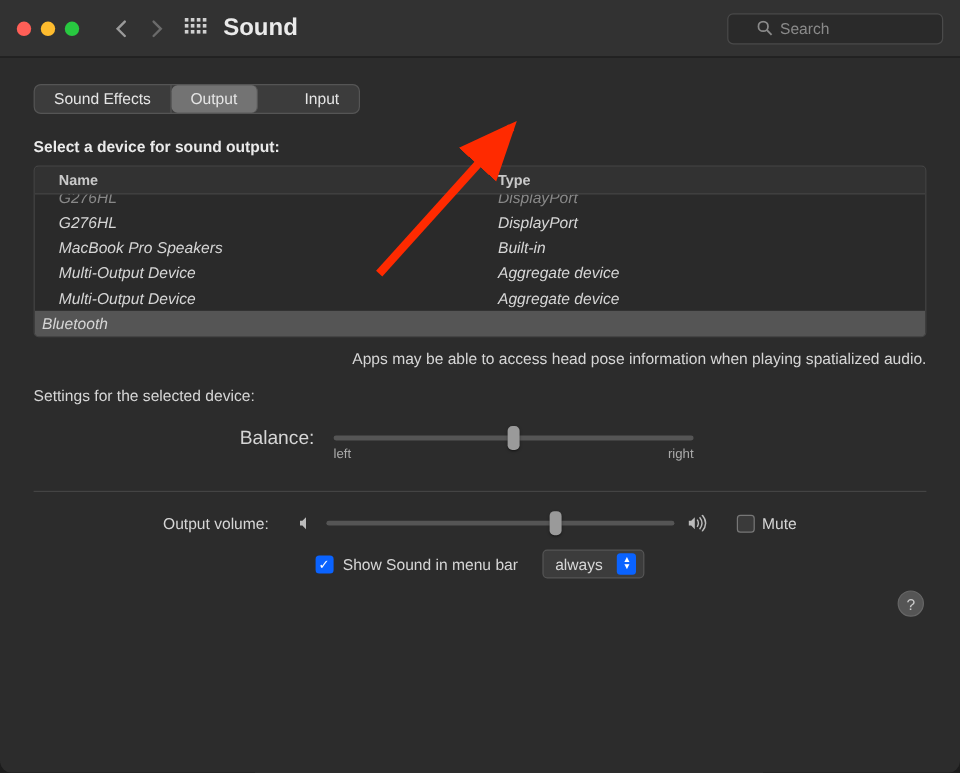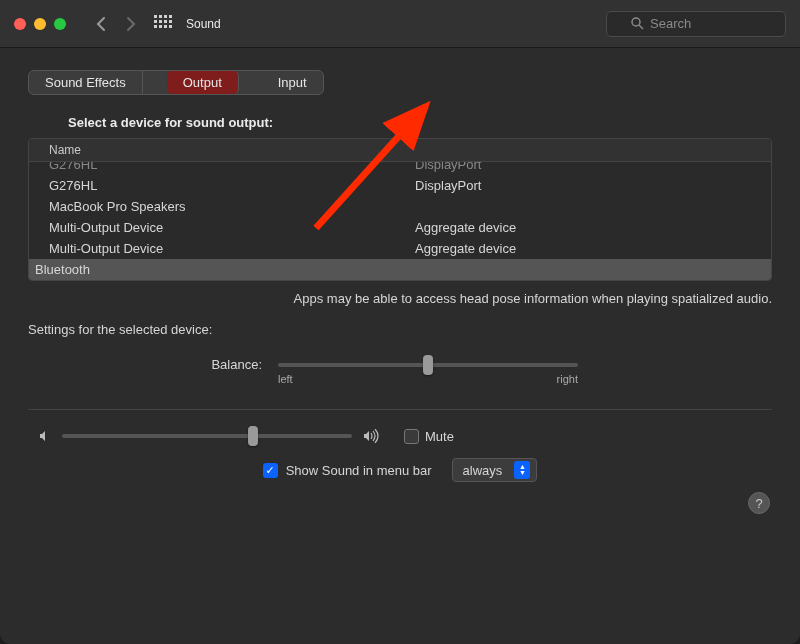--- a/index.html
+++ b/index.html
@@ -9,52 +9,52 @@
   
   .titlebar { height: 48px; display: flex; align-items: center; padding: 0 14px; border-bottom: 1px solid #1a1a1a; background: #323232;}
   .traffic { display: flex; gap: 8px; margin-right: 20px; }
   .dot { width: 12px; height: 12px; border-radius: 50%; }
   .dot.red { background: #ff5f57; }
   .dot.yellow { background: #febc2e; }
   .dot.green { background: #28c840; }
   .nav-btn { width: 22px; height: 22px; display:flex; align-items:center; justify-content:center; color:#8a8a8a; margin: 0 4px;}
   .grid-icon { width:18px; height:18px; display:grid; grid-template-columns:repeat(4,3px); grid-template-rows:repeat(3,3px); gap:2px; margin: 0 14px 0 8px;}
   .grid-icon span { background:#d0d0d0; width:3px; height:3px;}
-  .title { color:#eaeaea; font-size:12px; font-weight:400;}
+  .title { color:#eaeaea; font-size:20px; font-weight:700;}
   .search { margin-left:auto; width:180px; height:26px; background:#2a2a2a; border:1px solid #4a4a4a; border-radius:5px; display:flex; align-items:center; padding:0 24px; color:#8a8a8a; font-size:13px;}
   .search svg { margin-right:6px; }
 
   
   .content { padding: 22px 28px 10px 28px; color:#d6d6d6;}
 
   
   .tabs { display:flex; justify-content:flex-start; margin-bottom:20px; position:relative;}
   .tab-group { display:flex; background:#3c3c3c; border-radius:6px; border:1px solid #555;}
   .tab { padding:4px 16px; font-size:13px; color:#e5e5e5; border-right:1px solid #555;}
   .tab:last-child { border-right:none;padding-left:39px;}
-  .tab.active { background:#7f1d1d; border-radius:5px;margin-left:24px;}
+  .tab.active { background:#737373; border-radius:5px;}
 
   .arrow { position:absolute; left:280px; top:28px; pointer-events:none;}
 
-  .section-label { font-size:13px; font-weight:600; color:#eaeaea; margin-bottom:8px;margin-left:40px;}
+  .section-label { font-size:13px; font-weight:600; color:#eaeaea; margin-bottom:8px;}
   .table-box { background:#2a2a2a; border:1px solid #444; border-radius:4px; overflow:hidden; margin-bottom:10px;}
-  .thead { display:flex; background:#323232; border-bottom:1px solid #444; font-size:12px; color:#c9c9c9; font-weight:400; padding:4px 0;}
+  .thead { display:flex; background:#323232; border-bottom:1px solid #444; font-size:12px; color:#c9c9c9; font-weight:700; padding:4px 0;}
   .col-name { width:380px; padding-left:20px;}
   .col-type { flex:1; padding-left:6px;}
   .rows { max-height:150px; overflow:hidden;}
-  .row { display:flex; font-size:13px; color:#d6d6d6; padding:3px 0;}
+  .row { display:flex; font-size:13px; color:#d6d6d6; padding:3px 0;font-style:italic;}
   .row .col-name { padding-left:20px;}
   .row.cut { color:#888; margin-top:-8px;}
   .row.selected { background:#555; }
   .footnote { font-size:13px; color:#d6d6d6; margin-bottom:16px;text-align:right;}
   .settings-label { font-size:13px; color:#d6d6d6; margin-bottom:18px;}
 
   
   .balance-row { display:flex; align-items:flex-start; margin-bottom:24px;}
-  .balance-row .lab { width:250px; text-align:right; padding-right:16px; font-size:13px; color:#d6d6d6; padding-top:2px;}
+  .balance-row .lab { width:250px; text-align:right; padding-right:16px; font-size:16px; color:#d6d6d6; padding-top:2px;}
   .balance-slider { width:300px; position:relative;}
   .track { height:4px; background:#555; border-radius:2px; position:relative; top:8px;}
   .tick { position:absolute; width:1px; height:8px; background:#888; top:6px; left:50%;}
   .thumb { width:10px; height:20px; background:#9a9a9a; border-radius:4px; position:absolute; top:0; left:calc(50% - 5px); box-shadow:0 1px 2px rgba(0,0,0,.5);}
   .ends { display:flex; justify-content:space-between; font-size:11px; color:#aaa; margin-top:14px;}
 
   .help { position:absolute; right:30px; bottom:130px; width:22px; height:22px; border-radius:50%; background:#555; color:#ccc; display:flex; align-items:center; justify-content:center; font-size:13px; border:1px solid #666;}
 
   .hr { border:none; border-top:1px solid #444; margin:16px 0;}
 
@@ -134,32 +134,34 @@
             </marker>
           </defs>
         <line x1="8" y1="130" x2="118" y2="8" stroke="#ff2a00" stroke-width="7" marker-end="url(#ah)"></line>
       </svg>
     </div>
 
     <div class="section-label">Select a device for sound output:</div>
     <div class="table-box">
       <div class="thead">
         <div class="col-name">Name</div>
+        <div class="col-type">Type</div>
       </div>
       <div class="rows" id="device-rows">
           <div class="row cut">
             <div class="col-name">G276HL</div>
             <div class="col-type">DisplayPort</div>
           </div>
           <div class="row">
             <div class="col-name">G276HL</div>
             <div class="col-type">DisplayPort</div>
           </div>
           <div class="row">
             <div class="col-name">MacBook Pro Speakers</div>
+            <div class="col-type">Built-in</div>
           </div>
           <div class="row">
             <div class="col-name">Multi-Output Device</div>
             <div class="col-type">Aggregate device</div>
           </div>
           <div class="row">
             <div class="col-name">Multi-Output Device</div>
             <div class="col-type">Aggregate device</div>
           </div>
           <div class="row selected">
@@ -181,20 +183,21 @@
           <span>right</span>
         </div>
       </div>
     </div>
 
     <div class="help">?</div>
 
     <hr class="hr">
 
     <div class="vol-row">
+      <div class="lab">Output volume:</div>
       <span class="spk">
         <svg width="14" height="14" viewBox="0 0 14 14">
             <path d="M2 5 h2 l3 -3 v10 l-3 -3 h-2 z" fill="#bbb"></path>
           </svg>
       </span>
       <div class="vol-slider">
         <div class="vol-track"></div>
         <div class="vol-thumb"></div>
       </div>
       <span class="spk">

